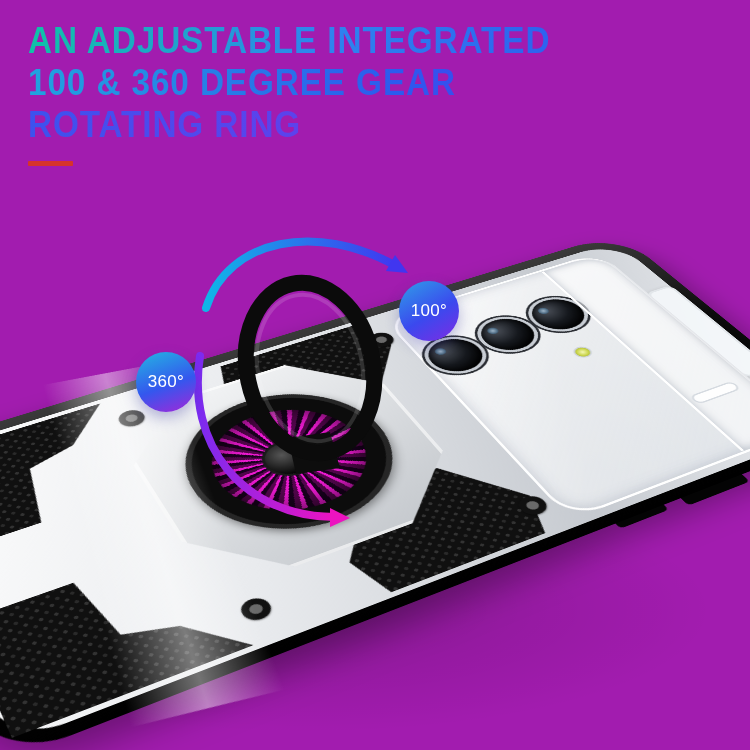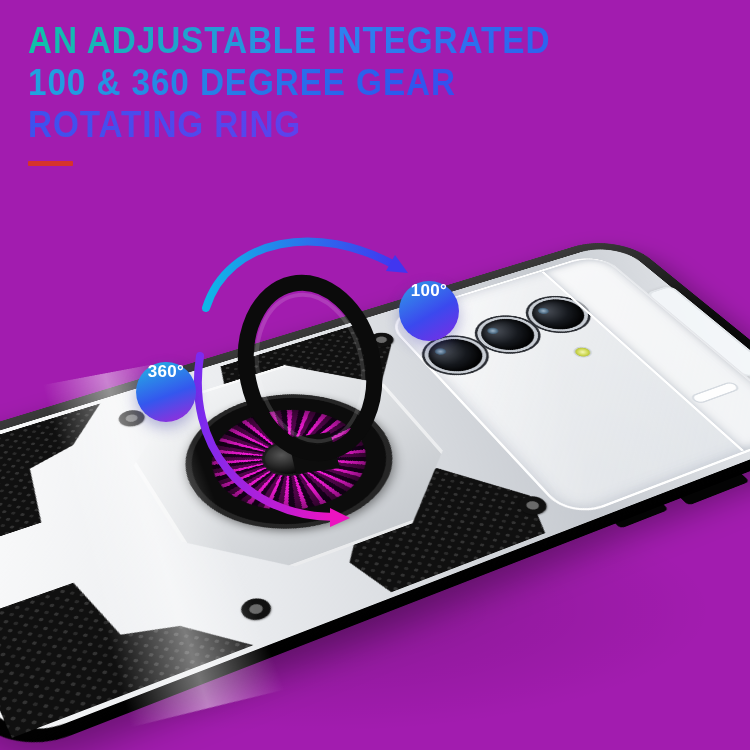--- a/index.html
+++ b/index.html
@@ -133,26 +133,26 @@
     background:linear-gradient(90deg,transparent,rgba(255,255,255,.45),transparent);
     transform:rotate(10deg);pointer-events:none;
   }
 
   
   .overlay{position:absolute;left:0;top:0;width:750px;height:750px;z-index:3;pointer-events:none;}
 
   
   .badge{
     position:absolute;width:60px;height:60px;border-radius:50%;z-index:4;
-    display:flex;justify-content:center;
-    color:#fff;font-weight:700;font-size:17px;letter-spacing:.3px;
+    display:flex;align-items:center;justify-content:center;
+    color:#fff;font-weight:400;font-size:17px;letter-spacing:.3px;
     box-shadow:0 6px 14px rgba(60,60,160,.35);
   }
   .badge-100{left:399px;top:281px;background:linear-gradient(150deg,#2f9fe8 0%,#3b49ee 55%,#7e2be4 100%);}
-  .badge-360{left:136px;top:362px;background:linear-gradient(160deg,#23b7e2 0%,#3457ee 55%,#a526d8 100%);}
+  .badge-360{left:136px;top:352px;background:linear-gradient(160deg,#23b7e2 0%,#3457ee 55%,#a526d8 100%);}
 </style>
 </head>
 <body>
 
 <div class="stage">
 
   <header class="headline">
     <div class="hl-line hl1">AN ADJUSTABLE INTEGRATED</div>
     <div class="hl-line hl2">100 &amp; 360 DEGREE GEAR</div>
     <div class="hl-line hl3">ROTATING RING</div>

